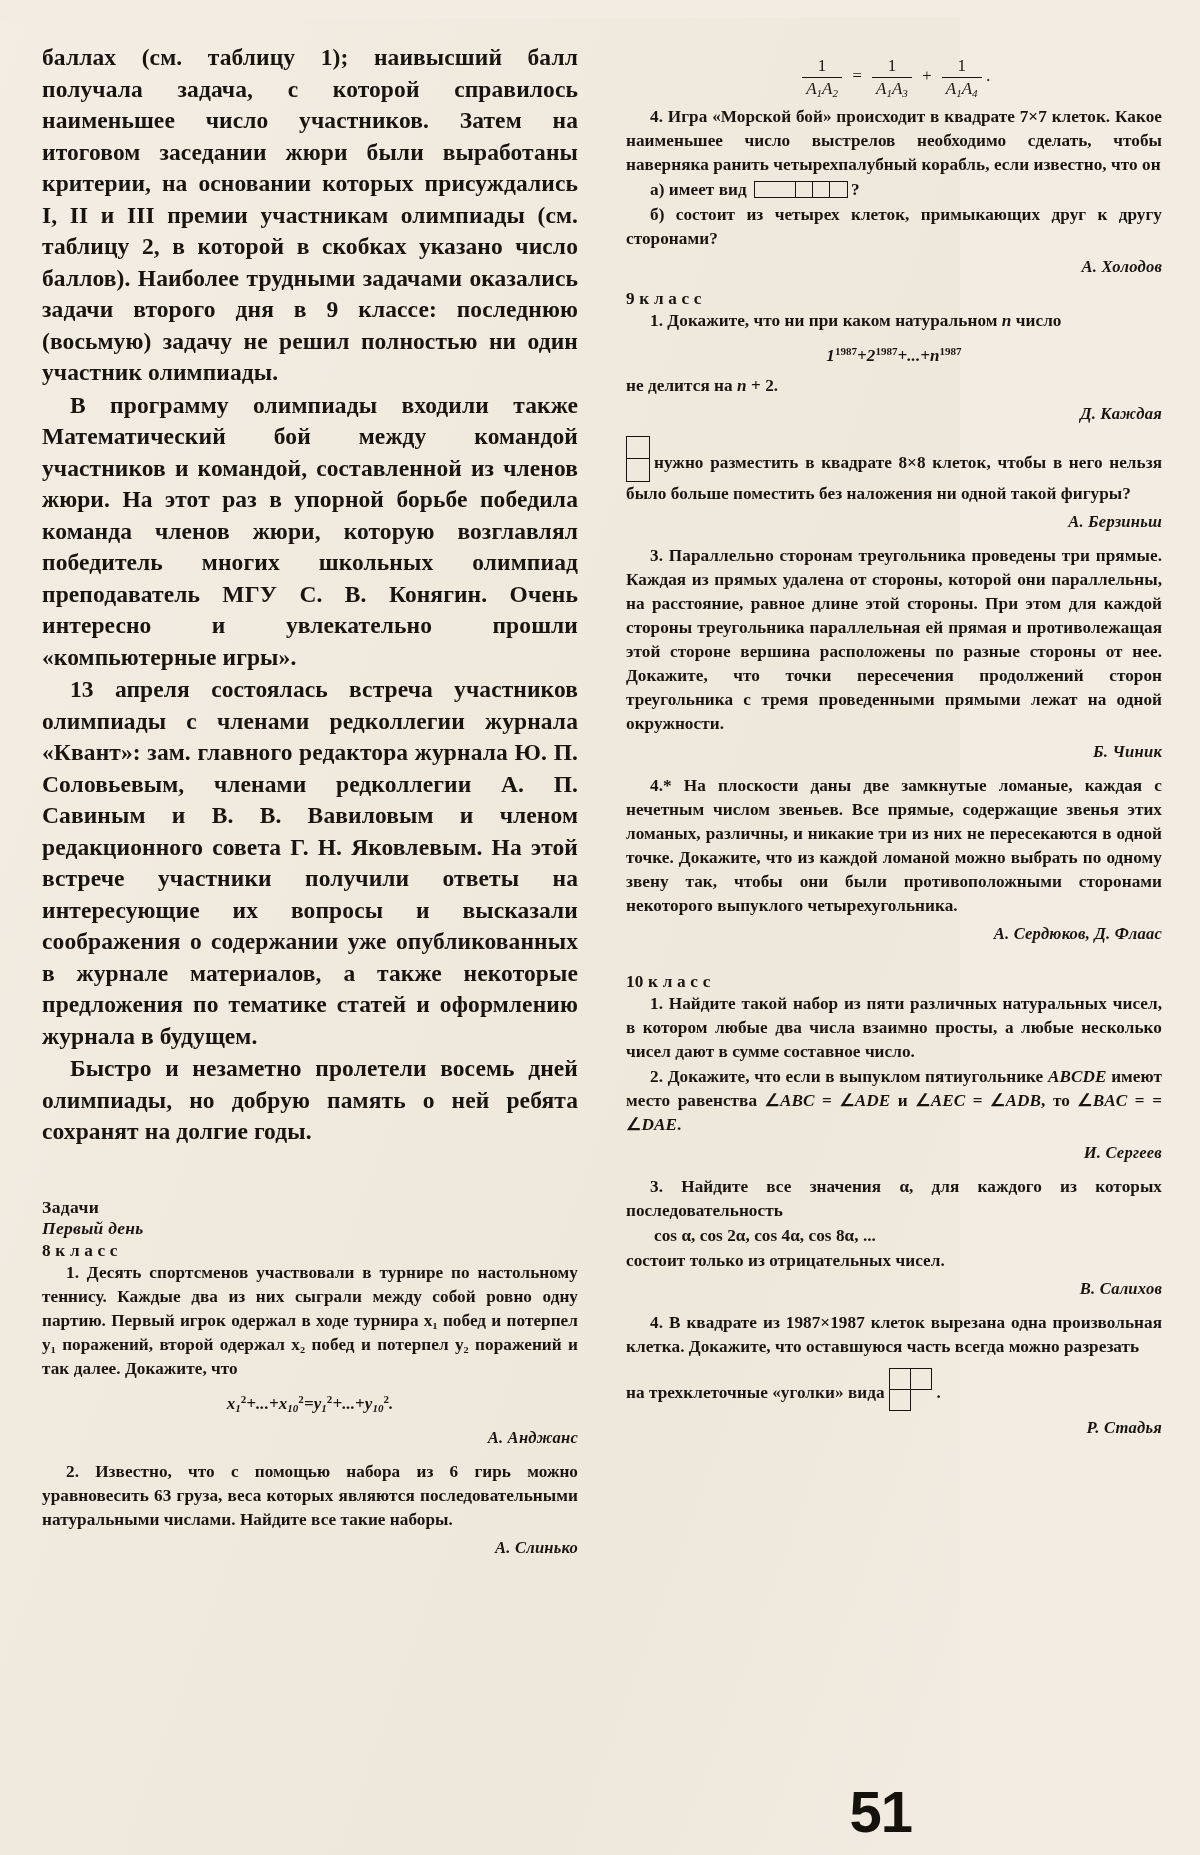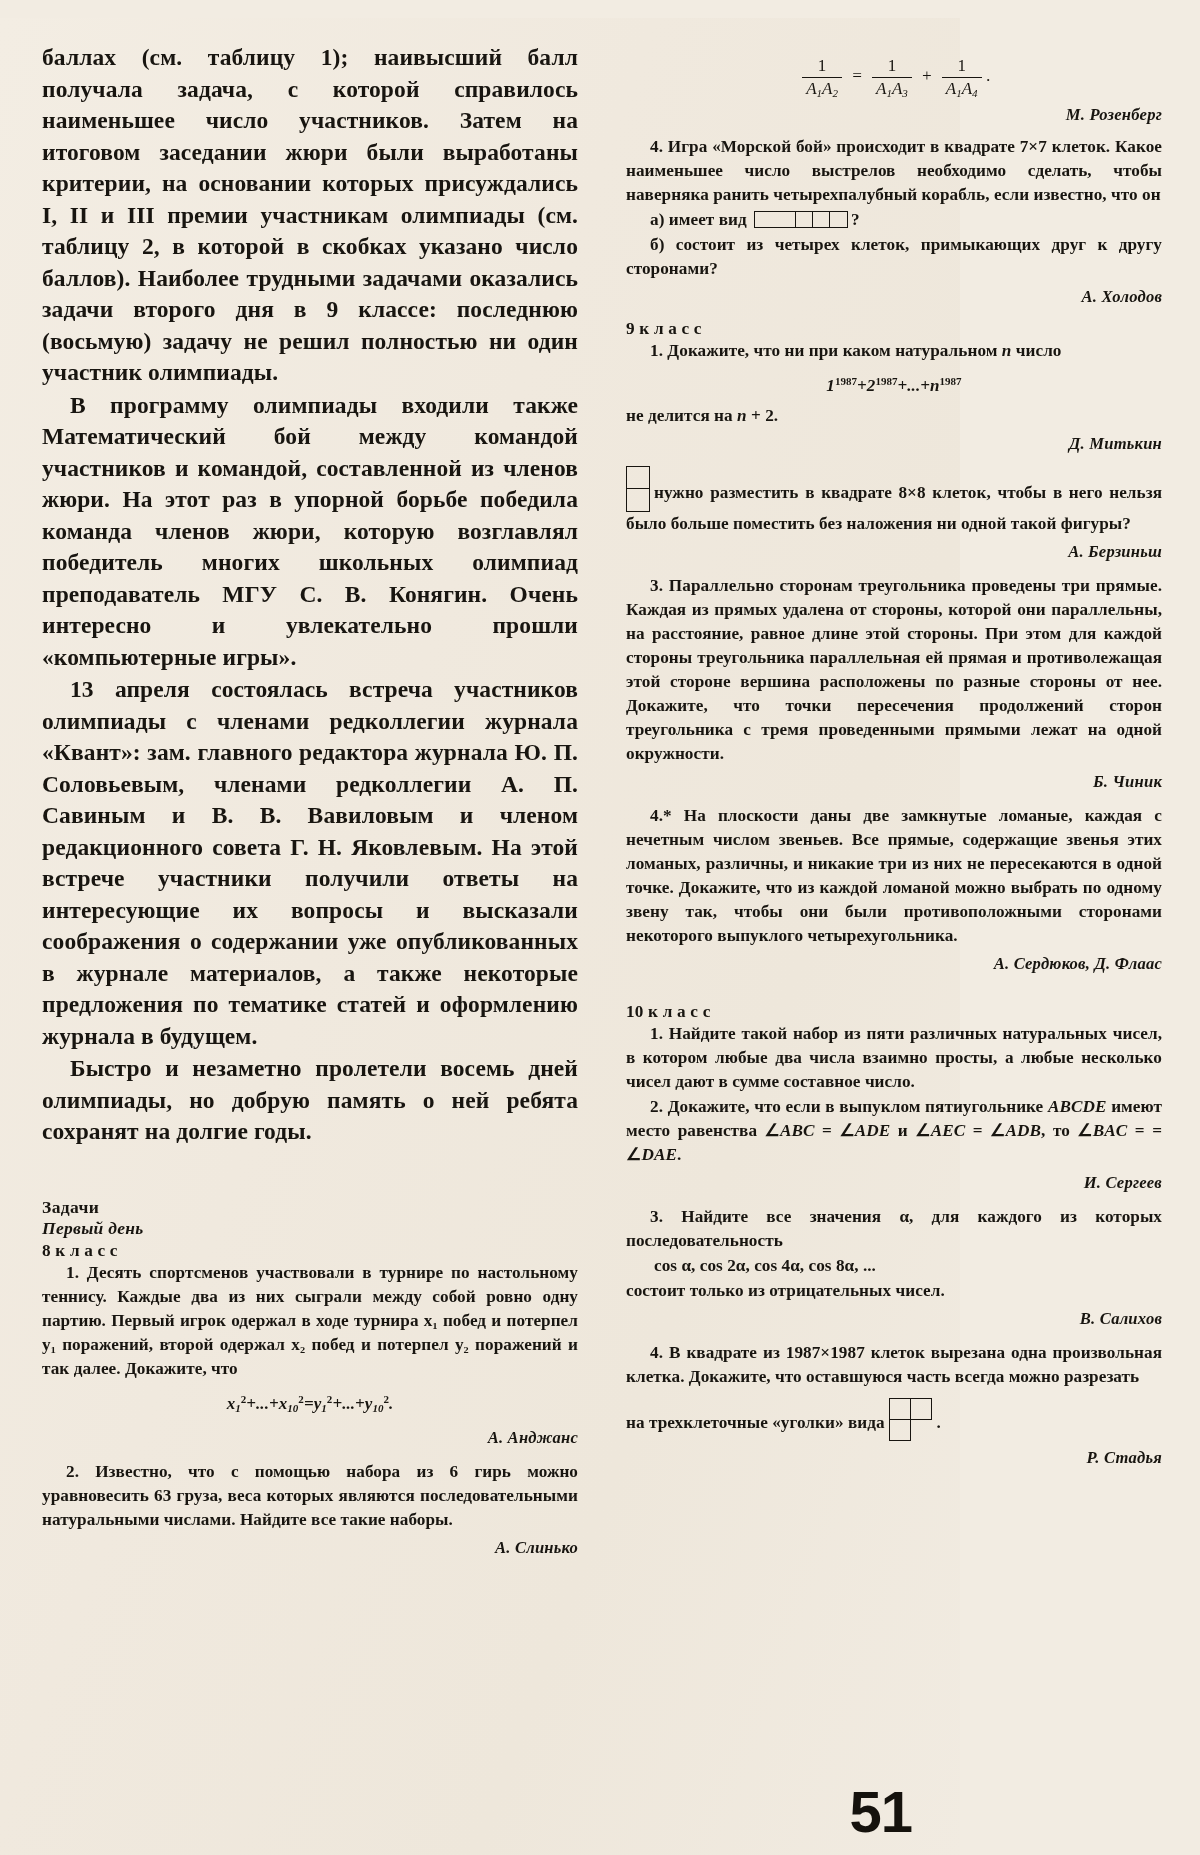--- a/index.html
+++ b/index.html
@@ -230,21 +230,20 @@
 
     <div class="col">
 
       <div class="formula" style="margin-top:14px;">
         <span class="frac"><span class="num">1</span><span class="den"><span class="ital">A</span><span class="sub">1</span><span class="ital">A</span><span class="sub">2</span></span></span>
         =
         <span class="frac"><span class="num">1</span><span class="den"><span class="ital">A</span><span class="sub">1</span><span class="ital">A</span><span class="sub">3</span></span></span>
         +
         <span class="frac"><span class="num">1</span><span class="den"><span class="ital">A</span><span class="sub">1</span><span class="ital">A</span><span class="sub">4</span></span></span>.
       </div>
-      <div class="author">М. Розенберг</div>
 
       <div class="body-txt">
         <p class="ind">
           <b>4.</b>
           <span>Игра «Морской бой» происходит в квадрате 7×7 клеток. Какое наименьшее число выстрелов необходимо сделать, чтобы наверняка ранить четырехпалубный корабль, если известно, что он</span>
         </p>
         <p class="ind">
           <span>а) имеет вид</span>
           <span class="cells"><span></span><span></span><span></span><span></span></span><span>?</span>
         </p>
@@ -256,21 +255,21 @@
 
       <div class="body-txt">
         <p class="ind">
           <b>1.</b>
           <span>Докажите, что ни при каком натуральном <span class="ital">n</span> число</span>
         </p>
         <div class="formula">
           1<span class="sup">1987</span>+2<span class="sup">1987</span>+...+<span class="ital">n</span><span class="sup">1987</span>
         </div>
         <p>не делится на <span class="ital">n</span> + 2.</p>
-        <div class="author">Д. Митькин</div>
+        <div class="author">Д. Каждая</div>
 
         <p>
           <span class="vert-domino"><i></i><i></i></span><span>нужно разместить в квадрате 8×8 клеток, чтобы в него нельзя было больше поместить без наложения ни одной такой фигуры?</span>
         </p>
         <div class="author">А. Берзиньш</div>
 
         <p class="ind">
           <b>3.</b>
           <span>Параллельно сторонам треугольника проведены три прямые. Каждая из прямых удалена от стороны, которой они параллельны, на расстояние, равное длине этой стороны. При этом для каждой стороны треугольника параллельная ей прямая и противолежащая этой стороне вершина расположены по разные стороны от нее. Докажите, что точки пересечения продолжений сторон треугольника с тремя проведенными прямыми лежат на одной окружности.</span>
         </p>

